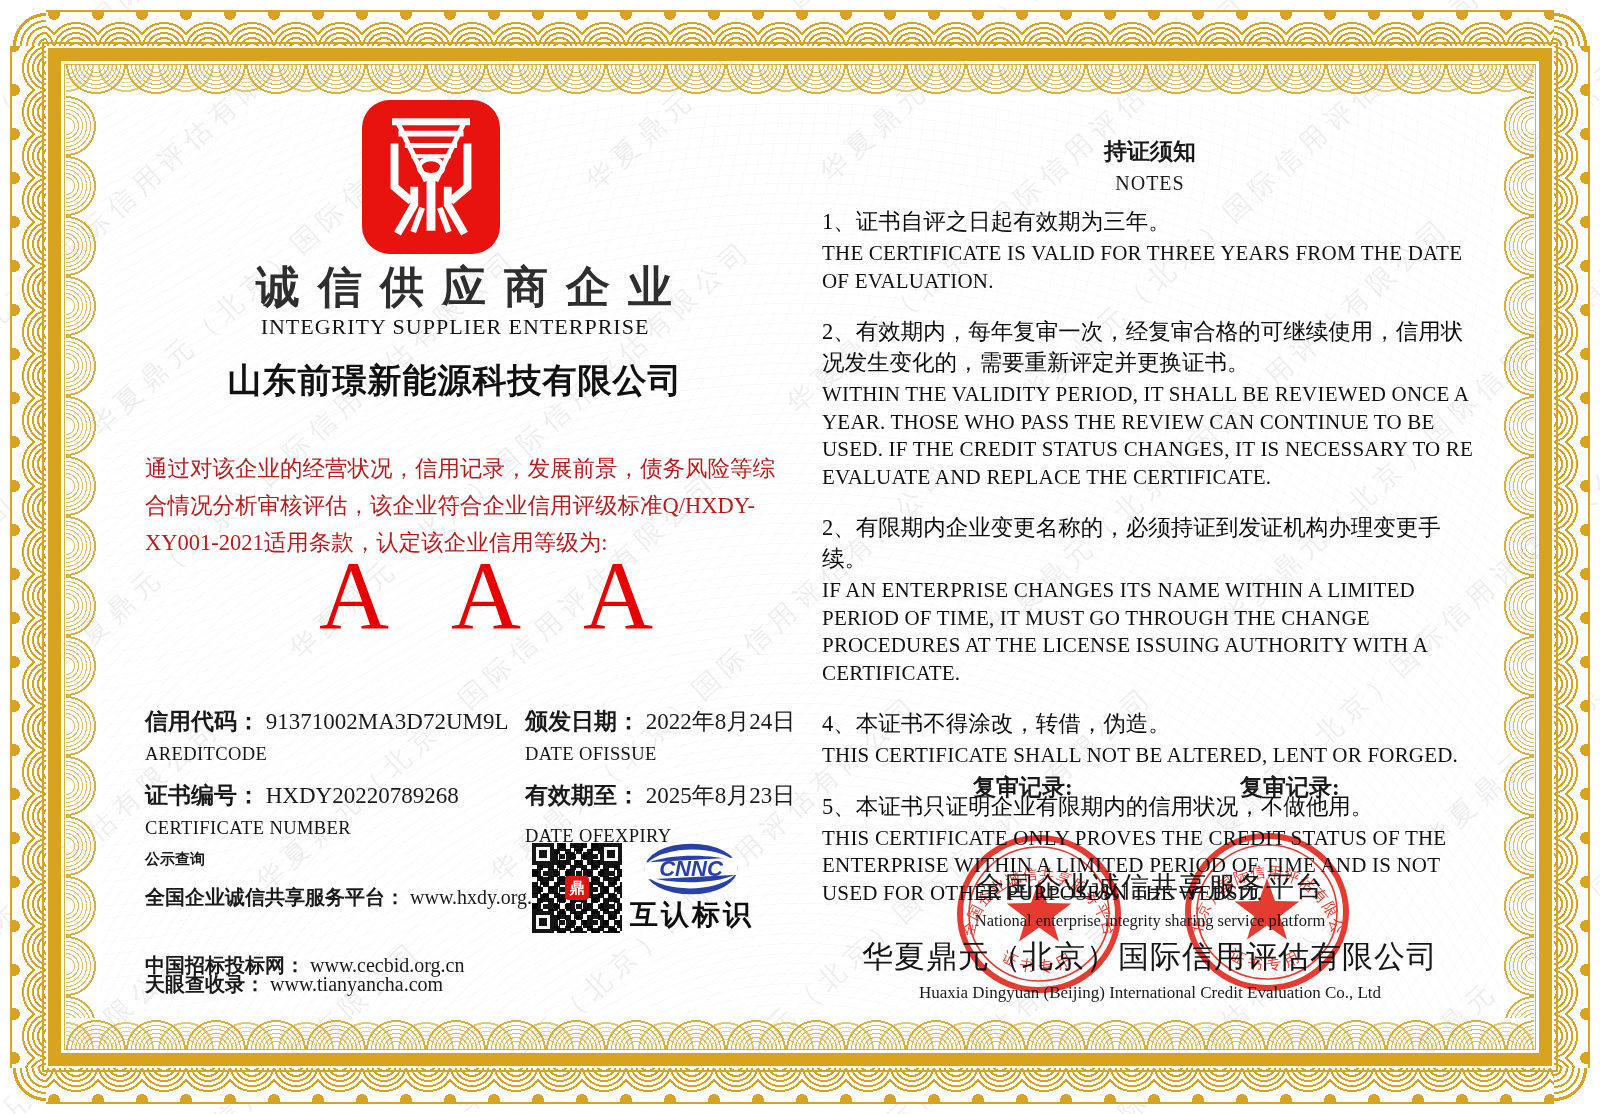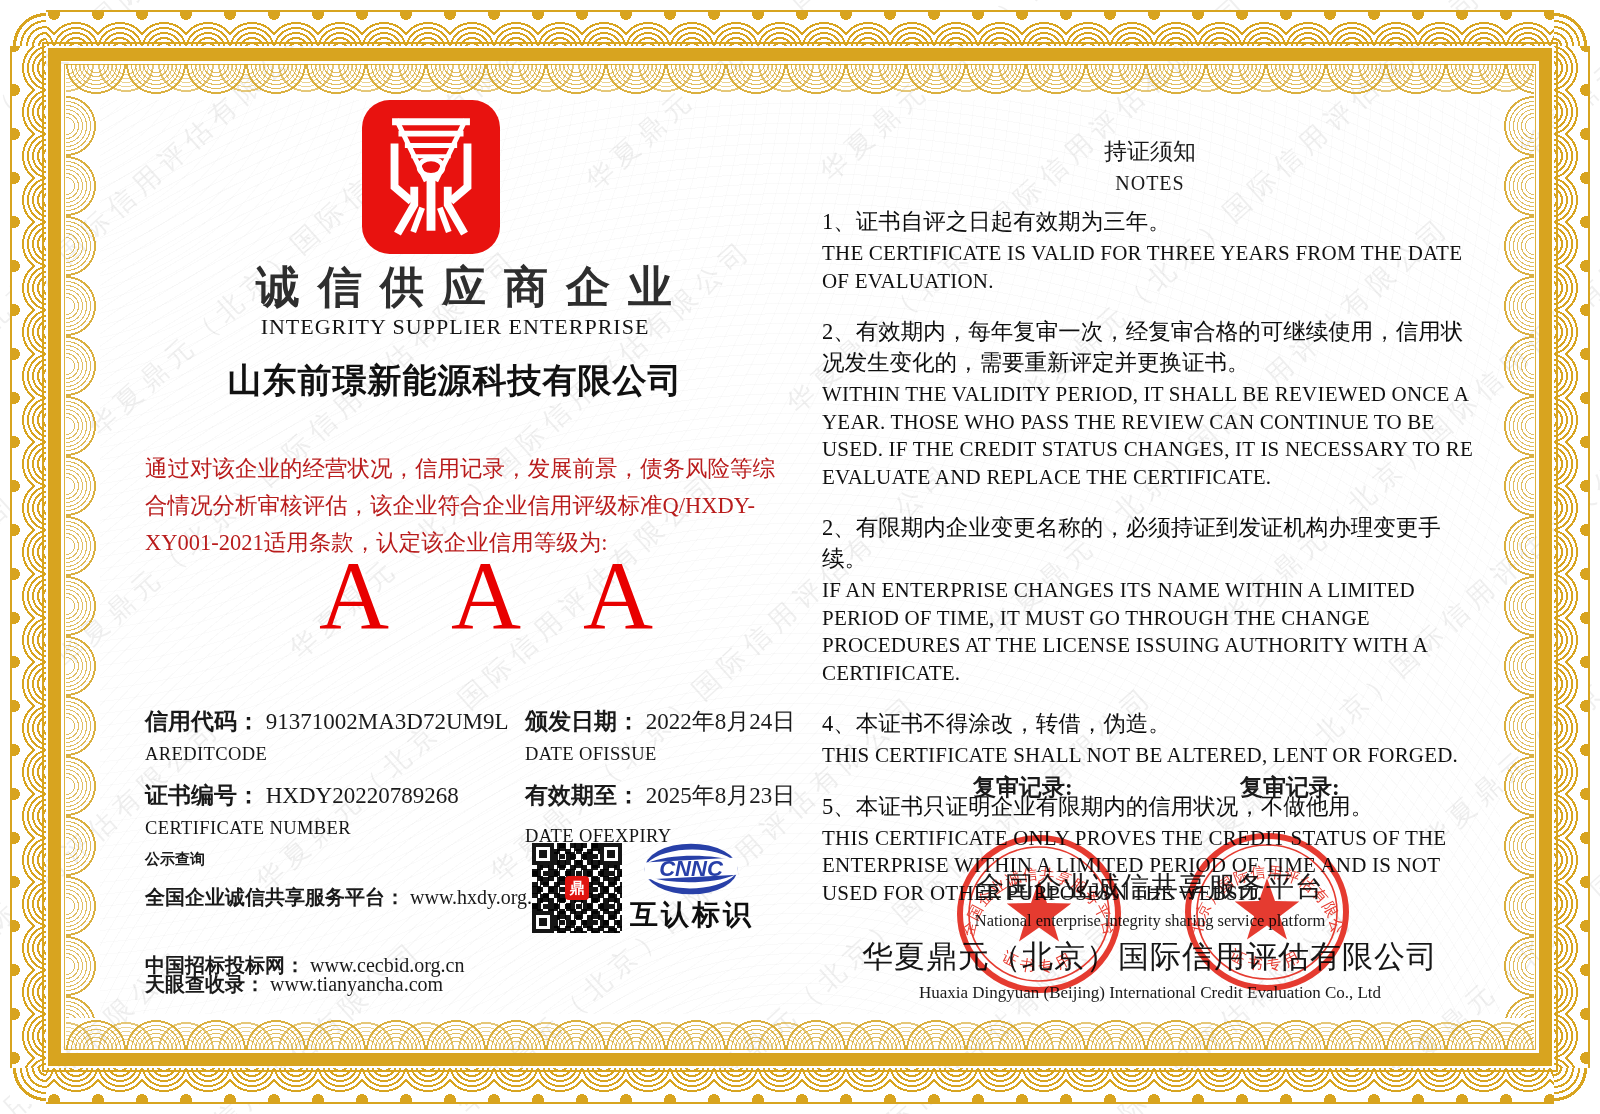--- a/index.html
+++ b/index.html
@@ -92,21 +92,21 @@
   .qr{left:532px;top:843px;width:90px;height:90px;background-color:#fff;
       background-image:repeating-conic-gradient(#151515 0% 25%,#ffffff 25% 50%),repeating-conic-gradient(#151515 0% 25%,#ffffff 25% 50%);
       background-size:11px 11px,17px 17px;background-blend-mode:multiply;}
   .finder{position:absolute;width:22px;height:22px;border:4px solid #151515;background:#fff;box-sizing:border-box;}
   .finder::after{content:"";position:absolute;inset:3px;background:#151515;}
   .f1{left:0;top:0;} .f2{right:0;top:0;} .f3{left:0;bottom:0;}
   .qr-logo{position:absolute;left:33px;top:33px;width:24px;height:24px;background:#e01510;border-radius:4px;
            color:#fff;font-size:15px;line-height:24px;text-align:center;font-weight:700;}
   .mutual-label{left:622px;top:896px;width:140px;font-size:28px;font-weight:700;letter-spacing:3px;color:#0e0e0e;}
 
-  .notes-head{left:820px;top:136px;width:660px;font-size:23px;font-weight:400;}
+  .notes-head{left:820px;top:136px;width:660px;font-size:23px;font-weight:700;}
   .notes-sub{left:820px;top:172px;width:660px;font-size:20px;letter-spacing:1px;}
   .notes{left:822px;top:206px;width:660px;}
   .note{margin-bottom:21px;}
   .note .zh{font-size:22.5px;line-height:31px;margin-bottom:3px;color:#0e0e0e;}
   .note .en{font-size:21px;line-height:27.5px;letter-spacing:.2px;color:#111;}
 
   .review1{left:973px;top:772px;font-size:23px;font-weight:700;}
   .review2{left:1240px;top:772px;font-size:23px;font-weight:700;}
 
   .issuer{left:850px;top:868px;width:600px;text-align:center;z-index:3;}

